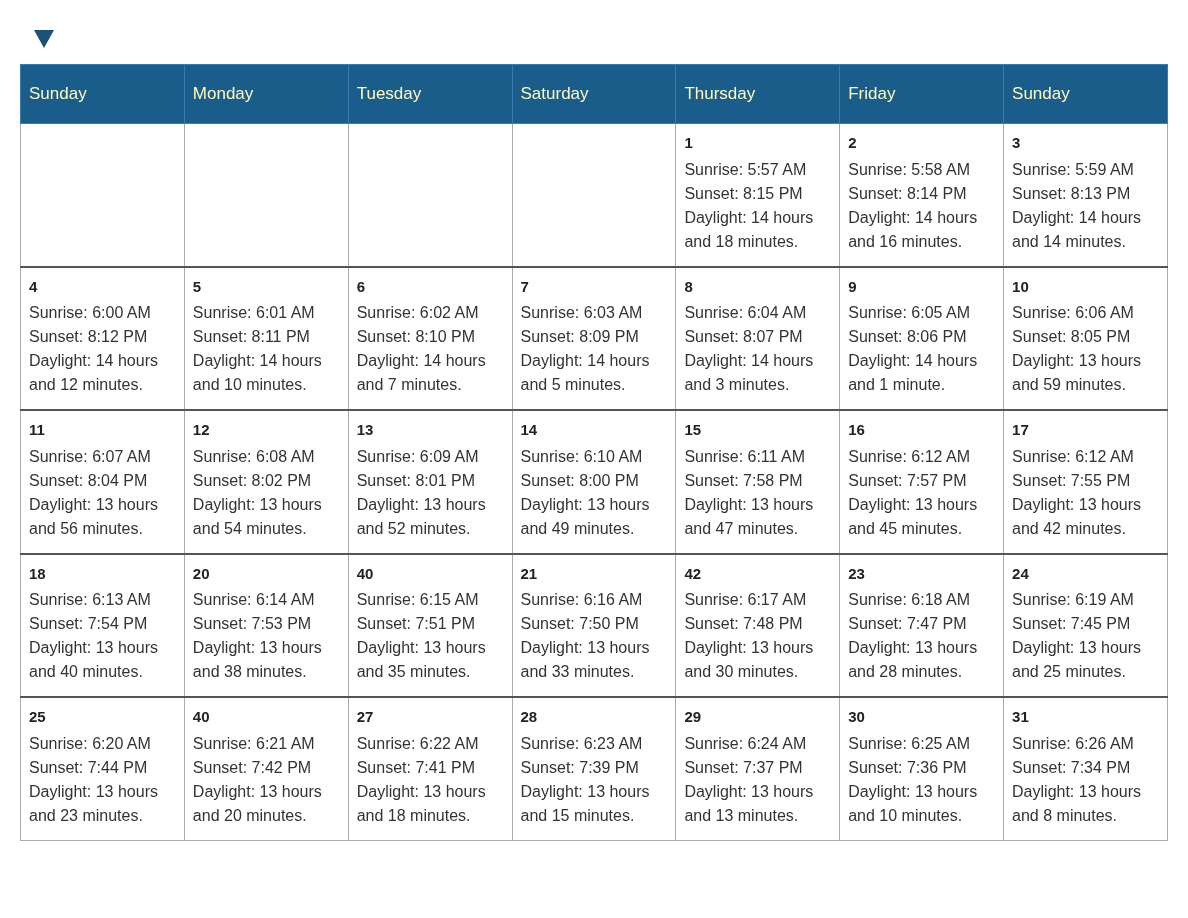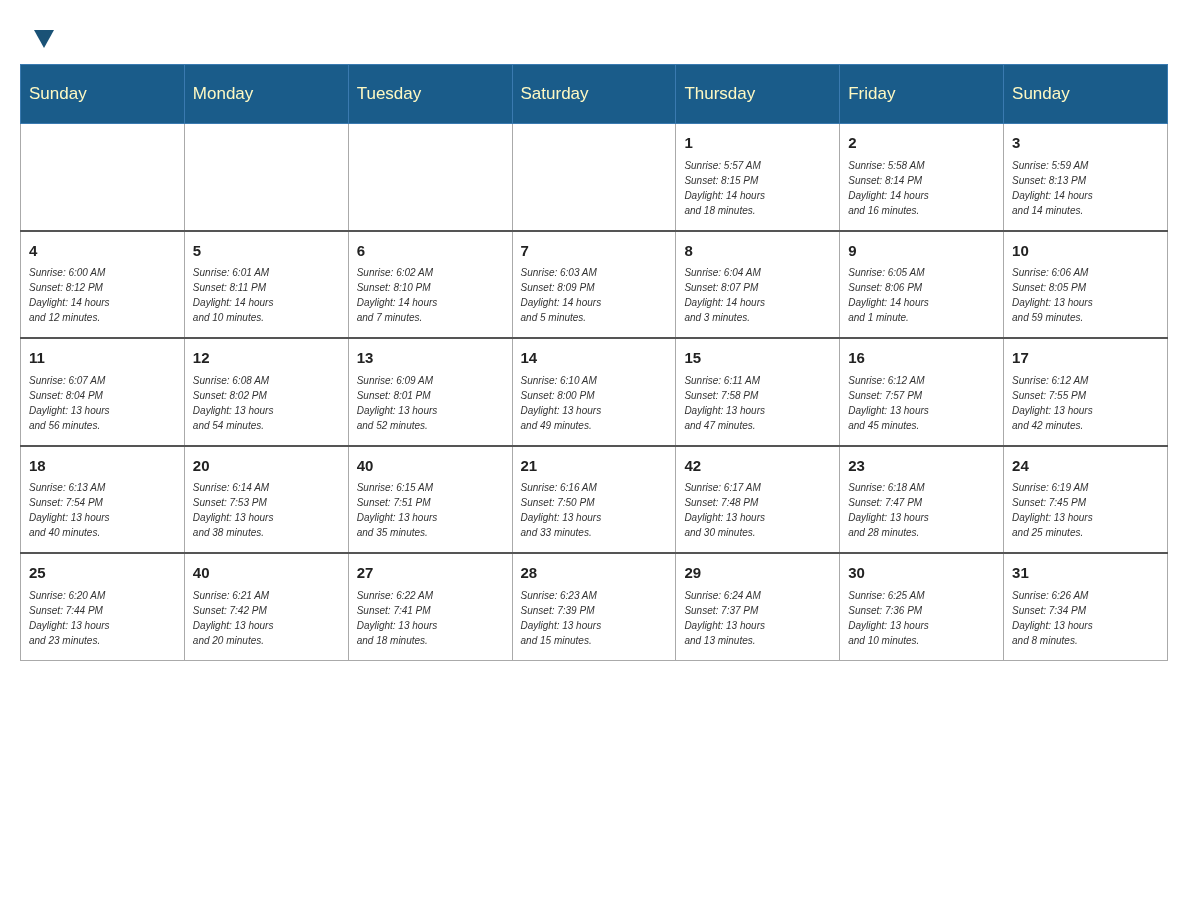--- a/index.html
+++ b/index.html
@@ -90,24 +90,23 @@
       background: #fff;
     }
     .day-number {
       font-size: 15px;
       font-weight: bold;
       color: #222;
       display: block;
       margin-bottom: 3px;
     }
     .day-info {
-      font-size: 10px;
+      font-size: 16px;
       color: #333;
       line-height: 1.5;
-      font-style: italic;
     }
     .row-divider td {
       border-top: 2px solid #555;
     }
   </style>
 </head>
 <body>
 
 <div class="header">
   <div class="logo">

